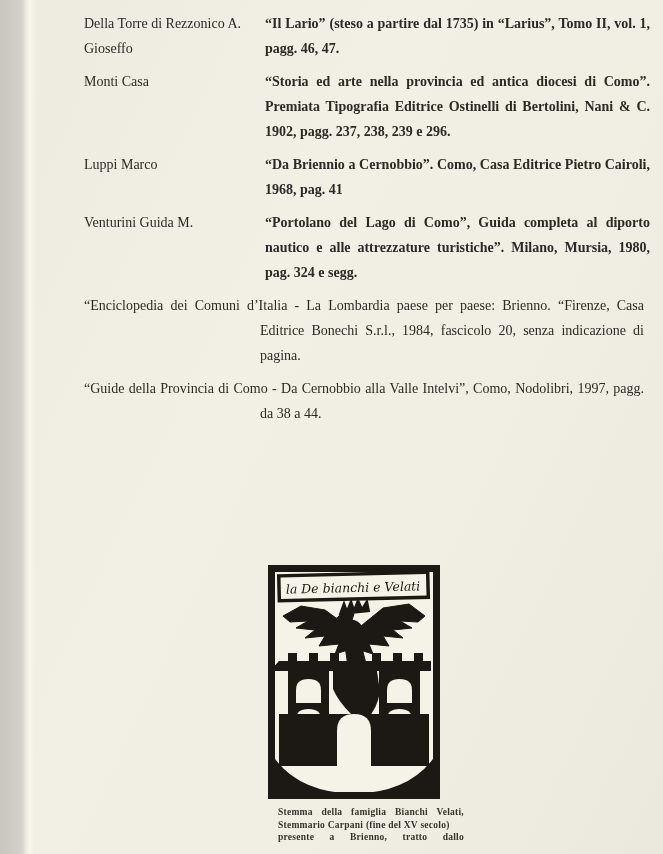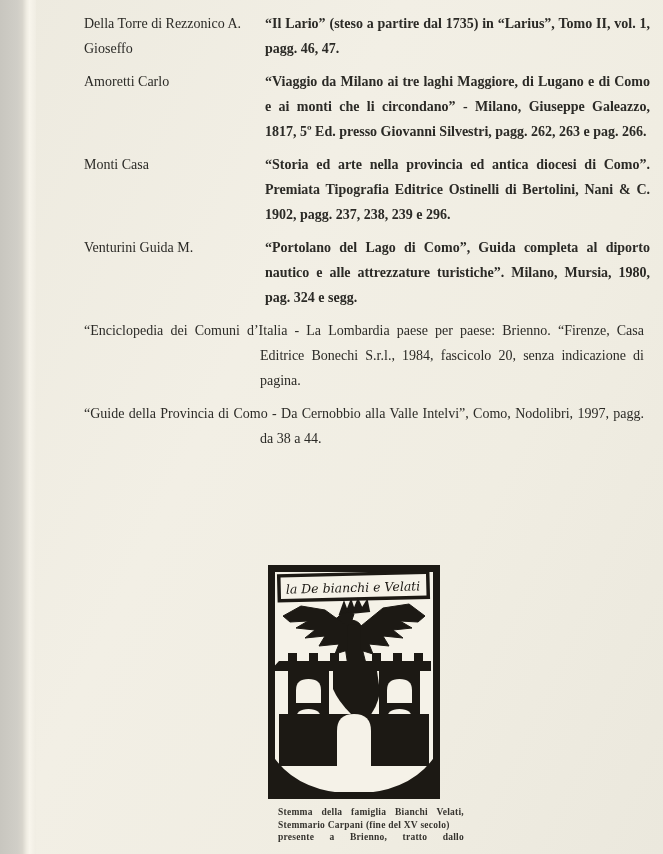--- a/index.html
+++ b/index.html
@@ -40,30 +40,30 @@
 
 <div class="scan-edge"></div>
 
 <div class="content">
 
   <div class="entry">
     <div class="author">Della Torre di Rezzonico A. Gioseffo</div>
     <div class="ref">“Il Lario” (steso a partire dal 1735) in “Larius”, Tomo II, vol. 1, pagg. 46, 47.</div>
   </div>
 
-  <div class="entry">
-    <div class="author">Amoretti Carlo</div>
-    <div class="ref">“Viaggio da Milano ai tre laghi Maggiore, di Lugano e di Como e ai monti che li circondano” - Milano, Giuseppe Galeazzo, 1817, 5º Ed. presso Giovanni Silvestri, pagg. 262, 263 e pag. 266.</div>
-  </div>
 
   <div class="entry">
     <div class="author">Monti Casa</div>
     <div class="ref">“Storia ed arte nella provincia ed antica diocesi di Como”. Premiata Tipografia Editrice Ostinelli di Bertolini, Nani &amp; C. 1902, pagg. 237, 238, 239 e 296.</div>
   </div>
 
+  <div class="entry">
+    <div class="author">Luppi Marco</div>
+    <div class="ref">“Da Briennio a Cernobbio”. Como, Casa Editrice Pietro Cairoli, 1968, pag. 41</div>
+  </div>
 
   <div class="entry">
     <div class="author">Venturini Guida M.</div>
     <div class="ref">“Portolano del Lago di Como”, Guida completa al diporto nautico e alle attrezzature turistiche”. Milano, Mursia, 1980, pag. 324 e segg.</div>
   </div>
 
   <div class="entry-flat">“Enciclopedia dei Comuni d’Italia - La Lombardia paese per paese: Brienno. “Firenze, Casa Editrice Bonechi S.r.l., 1984, fascicolo 20, senza indicazione di pagina.</div>
 
   <div class="entry-flat">“Guide della Provincia di Como - Da Cernobbio alla Valle Intelvi”, Como, Nodolibri, 1997, pagg. da 38 a 44.</div>
 

